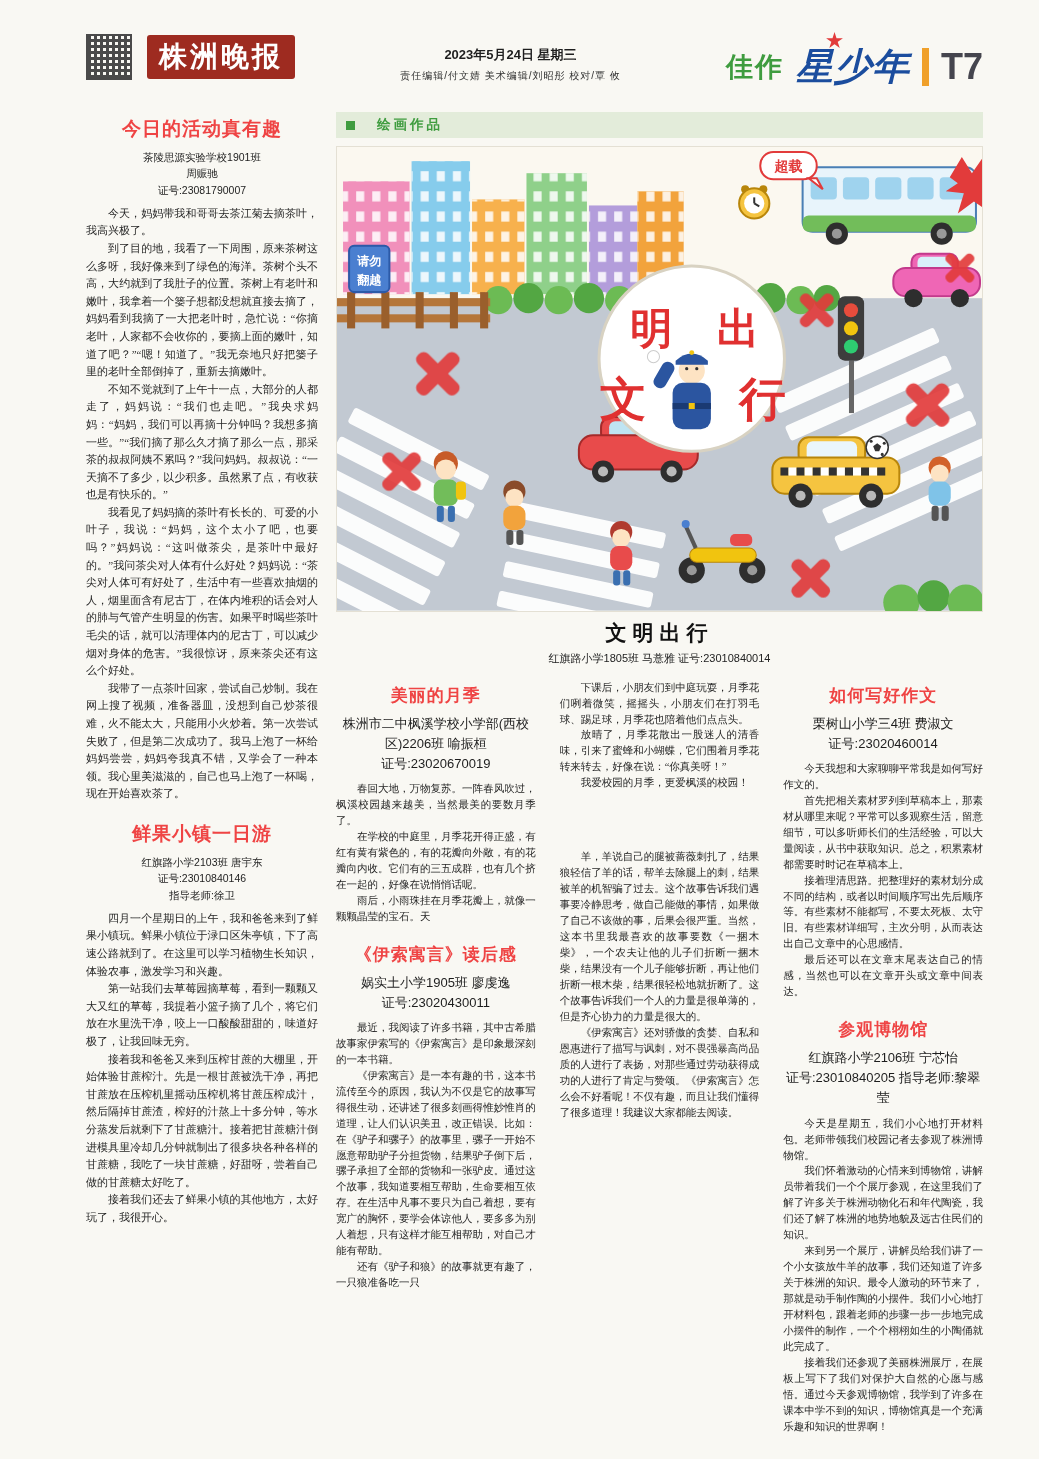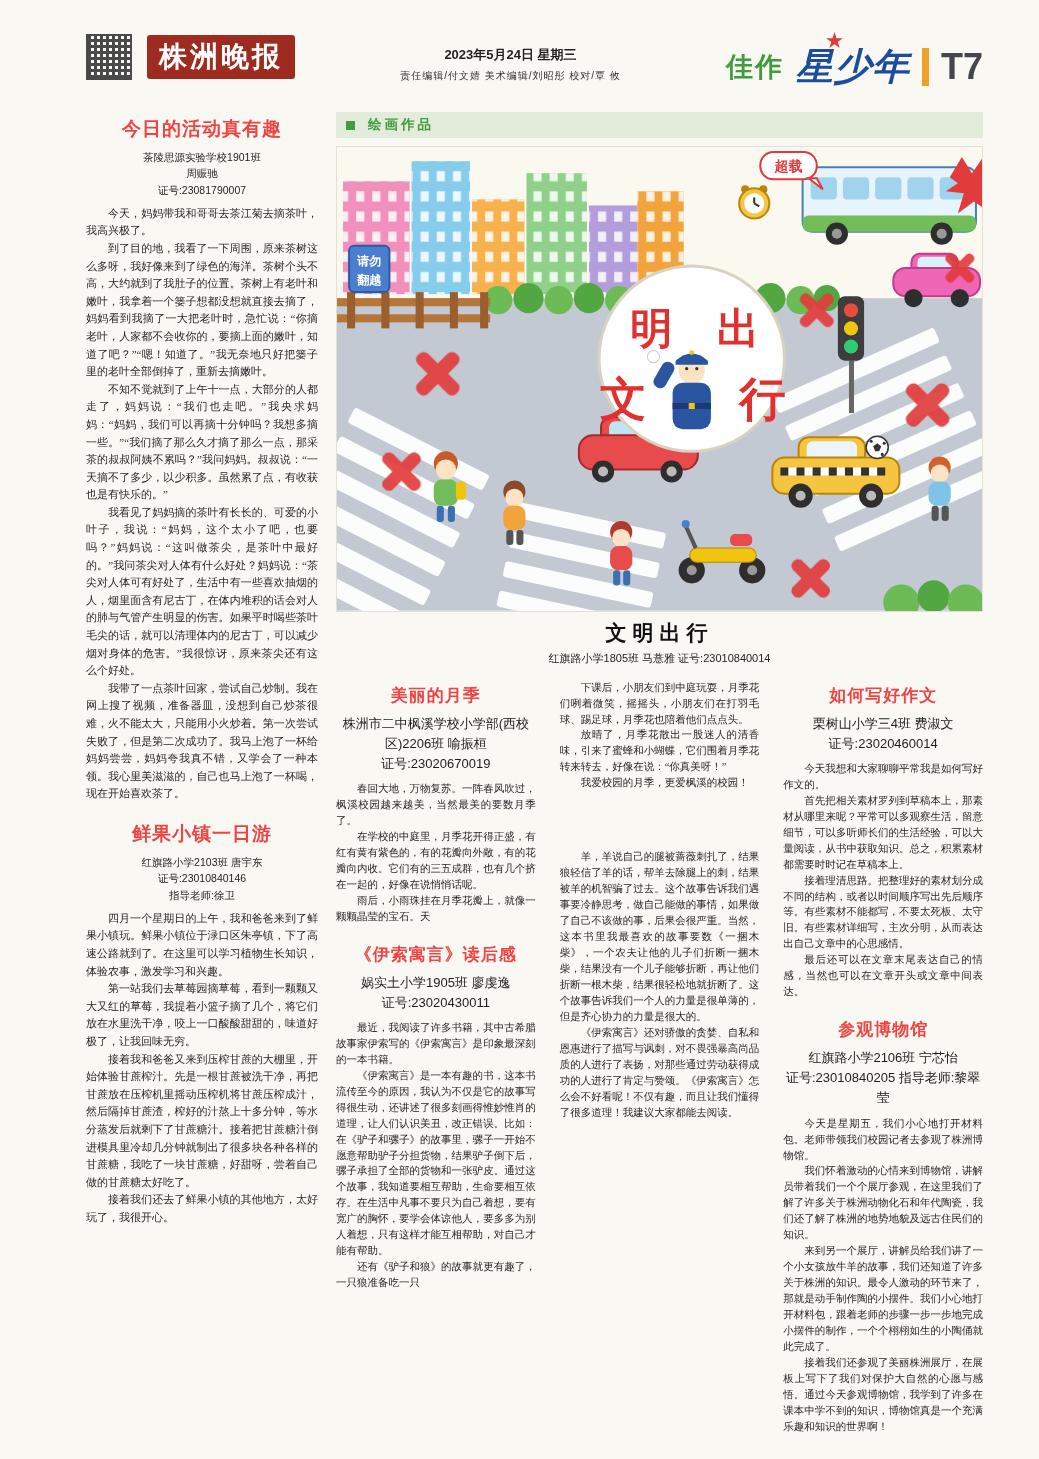--- a/index.html
+++ b/index.html
@@ -25,21 +25,21 @@
   
   .content{display:flex;gap:18px;margin-top:12px}
   .left-col{width:232px;flex:none}
   .main-col{flex:1;min-width:0}
   .article{margin-bottom:18px}
   .article-title{font-family:"Liberation Serif",serif;font-size:19px;font-weight:bold;text-align:center;color:#ef4444;margin:4px 0 7px;letter-spacing:1px}
   .byline{font-size:10.5px;text-align:center;color:#1d1d1d;line-height:1.55}
   .body{margin-top:7px}
   .body p{font-family:"Liberation Serif",serif;font-size:11px;line-height:1.6;text-align:justify;text-indent:2em;color:#262626}
   
-  .section-bar{background:#e3ecda;display:flex;align-items:center;gap:13px;padding:4px 10px}
+  .section-bar{background:#e3ecda;display:flex;align-items:center;gap:22px;padding:4px 10px}
   .bullet{width:9px;height:9px;background:#3f9c3f;flex:none}
   .section-label{color:#3f9c3f;font-weight:bold;font-size:13.5px;letter-spacing:3px}
   .artwork{margin-top:8px;border:1px solid #e4e0d4}
   .artwork svg{display:block;width:100%;height:auto;background:#fbf8f0}
   .caption{text-align:center;margin-top:7px}
   .cap-title{font-family:"Liberation Serif",serif;font-size:21px;font-weight:bold;letter-spacing:6px;color:#111}
   .cap-byline{font-size:11px;margin-top:4px;color:#222}
   
   .bottom-cols{display:flex;gap:24px;margin-top:14px}
   .bcol{flex:1;min-width:0}

